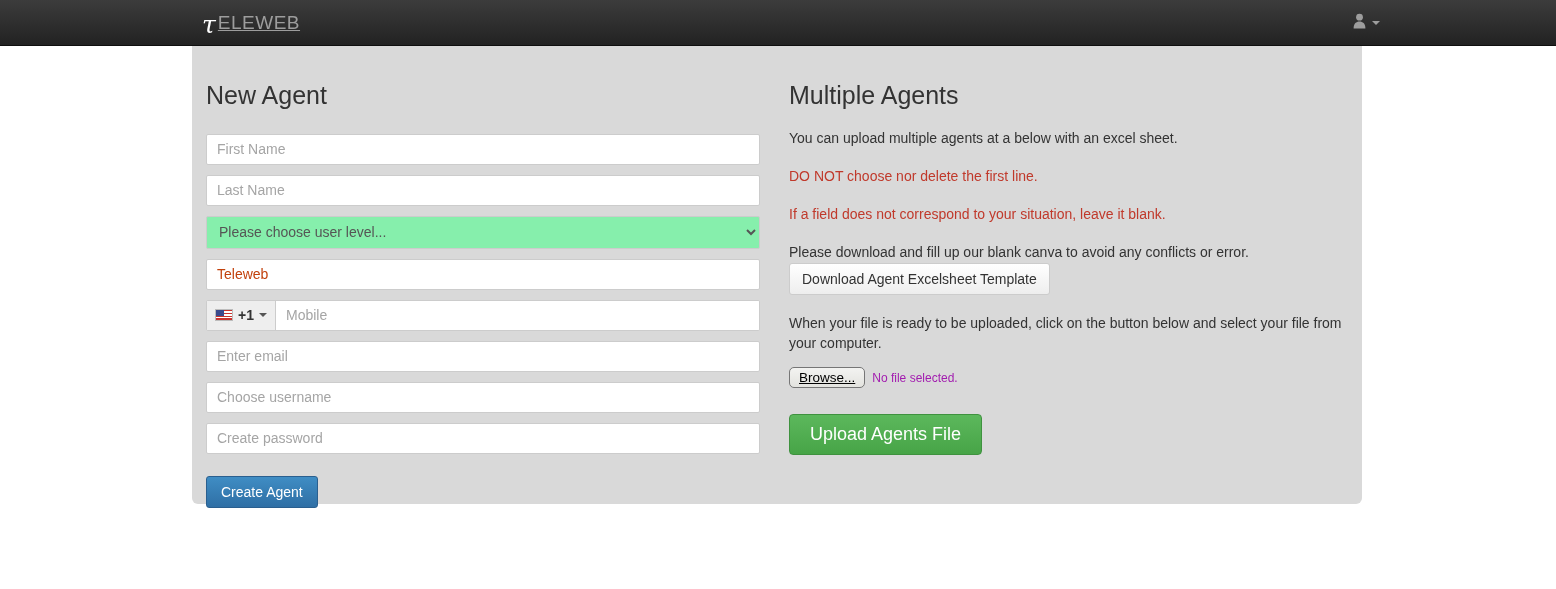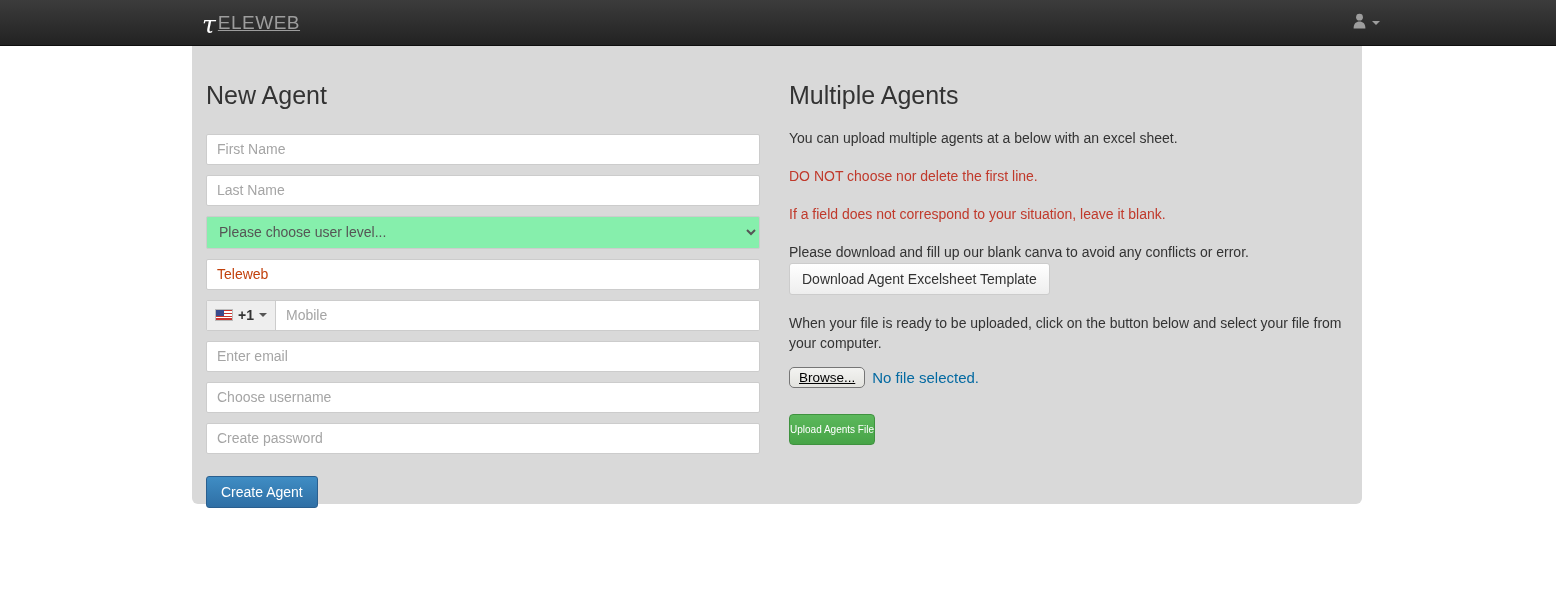--- a/index.html
+++ b/index.html
@@ -211,29 +211,29 @@
     color: #000000;
     background: linear-gradient(to bottom, #f3f3f1 0%, #e3e3df 100%);
     border: 1px solid #767676;
     border-radius: 5px;
     padding: 2px 9px;
     cursor: pointer;
     text-decoration: underline;
     text-underline-offset: 1px;
   }
   .file-status {
-    font-size: 15px;
-    color: #0369a1;
+    font-size: 12px;
+    color: #a21caf;
   }
 
   .btn-success {
     margin-top: 26px;
-    padding: 9px 0;
-    font-family: "Liberation Sans", sans-serif;
-    font-size: 10px;
+    padding: 9px 20px;
+    font-family: "Liberation Sans", sans-serif;
+    font-size: 18px;
     color: #ffffff;
     background: linear-gradient(to bottom, #5cb85c 0%, #47a447 100%);
     border: 1px solid #3f923f;
     border-radius: 4px;
     cursor: pointer;
   }
 </style>
 </head>
 <body>
 

